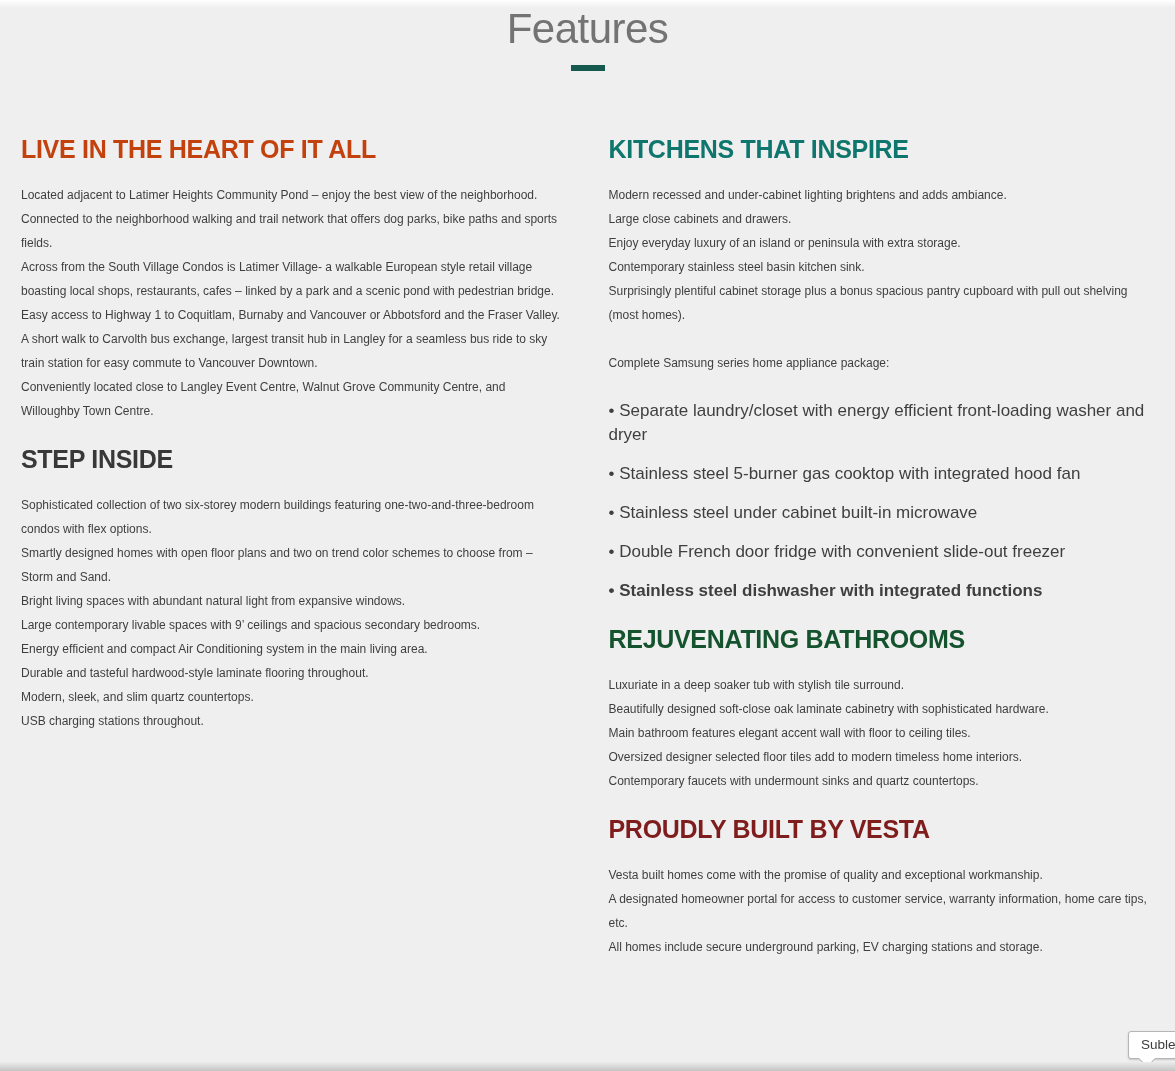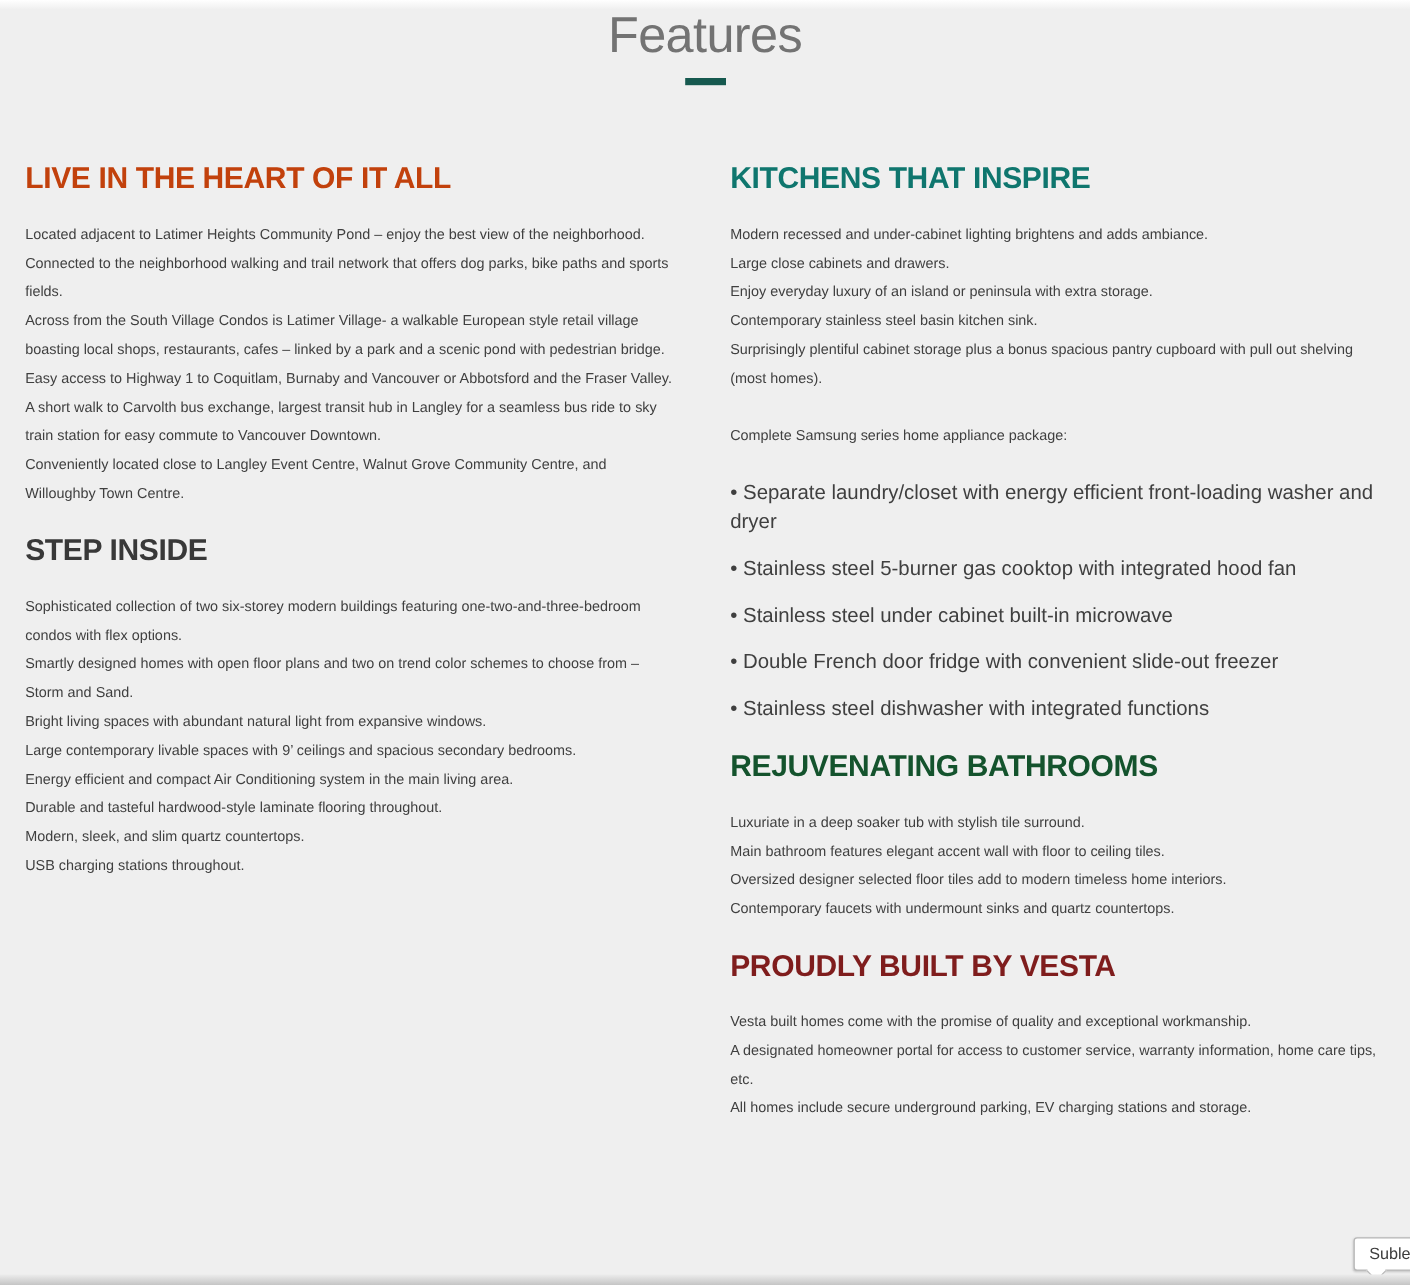--- a/index.html
+++ b/index.html
@@ -49,21 +49,21 @@
   .block p.line {
     font-size: 12px;
     line-height: 24px;
     margin: 0;
   }
   .block p.bullet {
     font-size: 17px;
     line-height: 24px;
     margin: 0 0 15px 0;
   }
-  .block p.bullet:last-child { margin-bottom: 16px; }
+  .block p.bullet:last-child { margin-bottom: 16px; font-weight: bold; }
   .block p.bullet::before { content: "\2022\00a0 "; }
   .tooltip {
     position: absolute;
     left: 1128px;
     top: 1031px;
     background: #ffffff;
     border: 1px solid #b5b5b5;
     border-radius: 3px;
     padding: 5px 12px 6px 12px;
     font-size: 13.5px;
@@ -134,20 +134,21 @@
       <div class="block">
         <p class="bullet">Separate laundry/closet with energy efficient front-loading washer and dryer</p>
         <p class="bullet">Stainless steel 5-burner gas cooktop with integrated hood fan</p>
         <p class="bullet">Stainless steel under cabinet built-in microwave</p>
         <p class="bullet">Double French door fridge with convenient slide-out freezer</p>
         <p class="bullet">Stainless steel dishwasher with integrated functions</p>
       </div>
       <h2 class="section-heading" style="color: #14532d;">REJUVENATING BATHROOMS</h2>
       <div class="block">
         <p class="line">Luxuriate in a deep soaker tub with stylish tile surround.</p>
+        <p class="line">Beautifully designed soft-close oak laminate cabinetry with sophisticated hardware.</p>
         <p class="line">Main bathroom features elegant accent wall with floor to ceiling tiles.</p>
         <p class="line">Oversized designer selected floor tiles add to modern timeless home interiors.</p>
         <p class="line">Contemporary faucets with undermount sinks and quartz countertops.</p>
       </div>
       <h2 class="section-heading" style="color: #7f1d1d;">PROUDLY BUILT BY VESTA</h2>
       <div class="block">
         <p class="line">Vesta built homes come with the promise of quality and exceptional workmanship.</p>
         <p class="line">A designated homeowner portal for access to customer service, warranty information, home care tips, etc.</p>
         <p class="line">All homes include secure underground parking, EV charging stations and storage.</p>
       </div>

